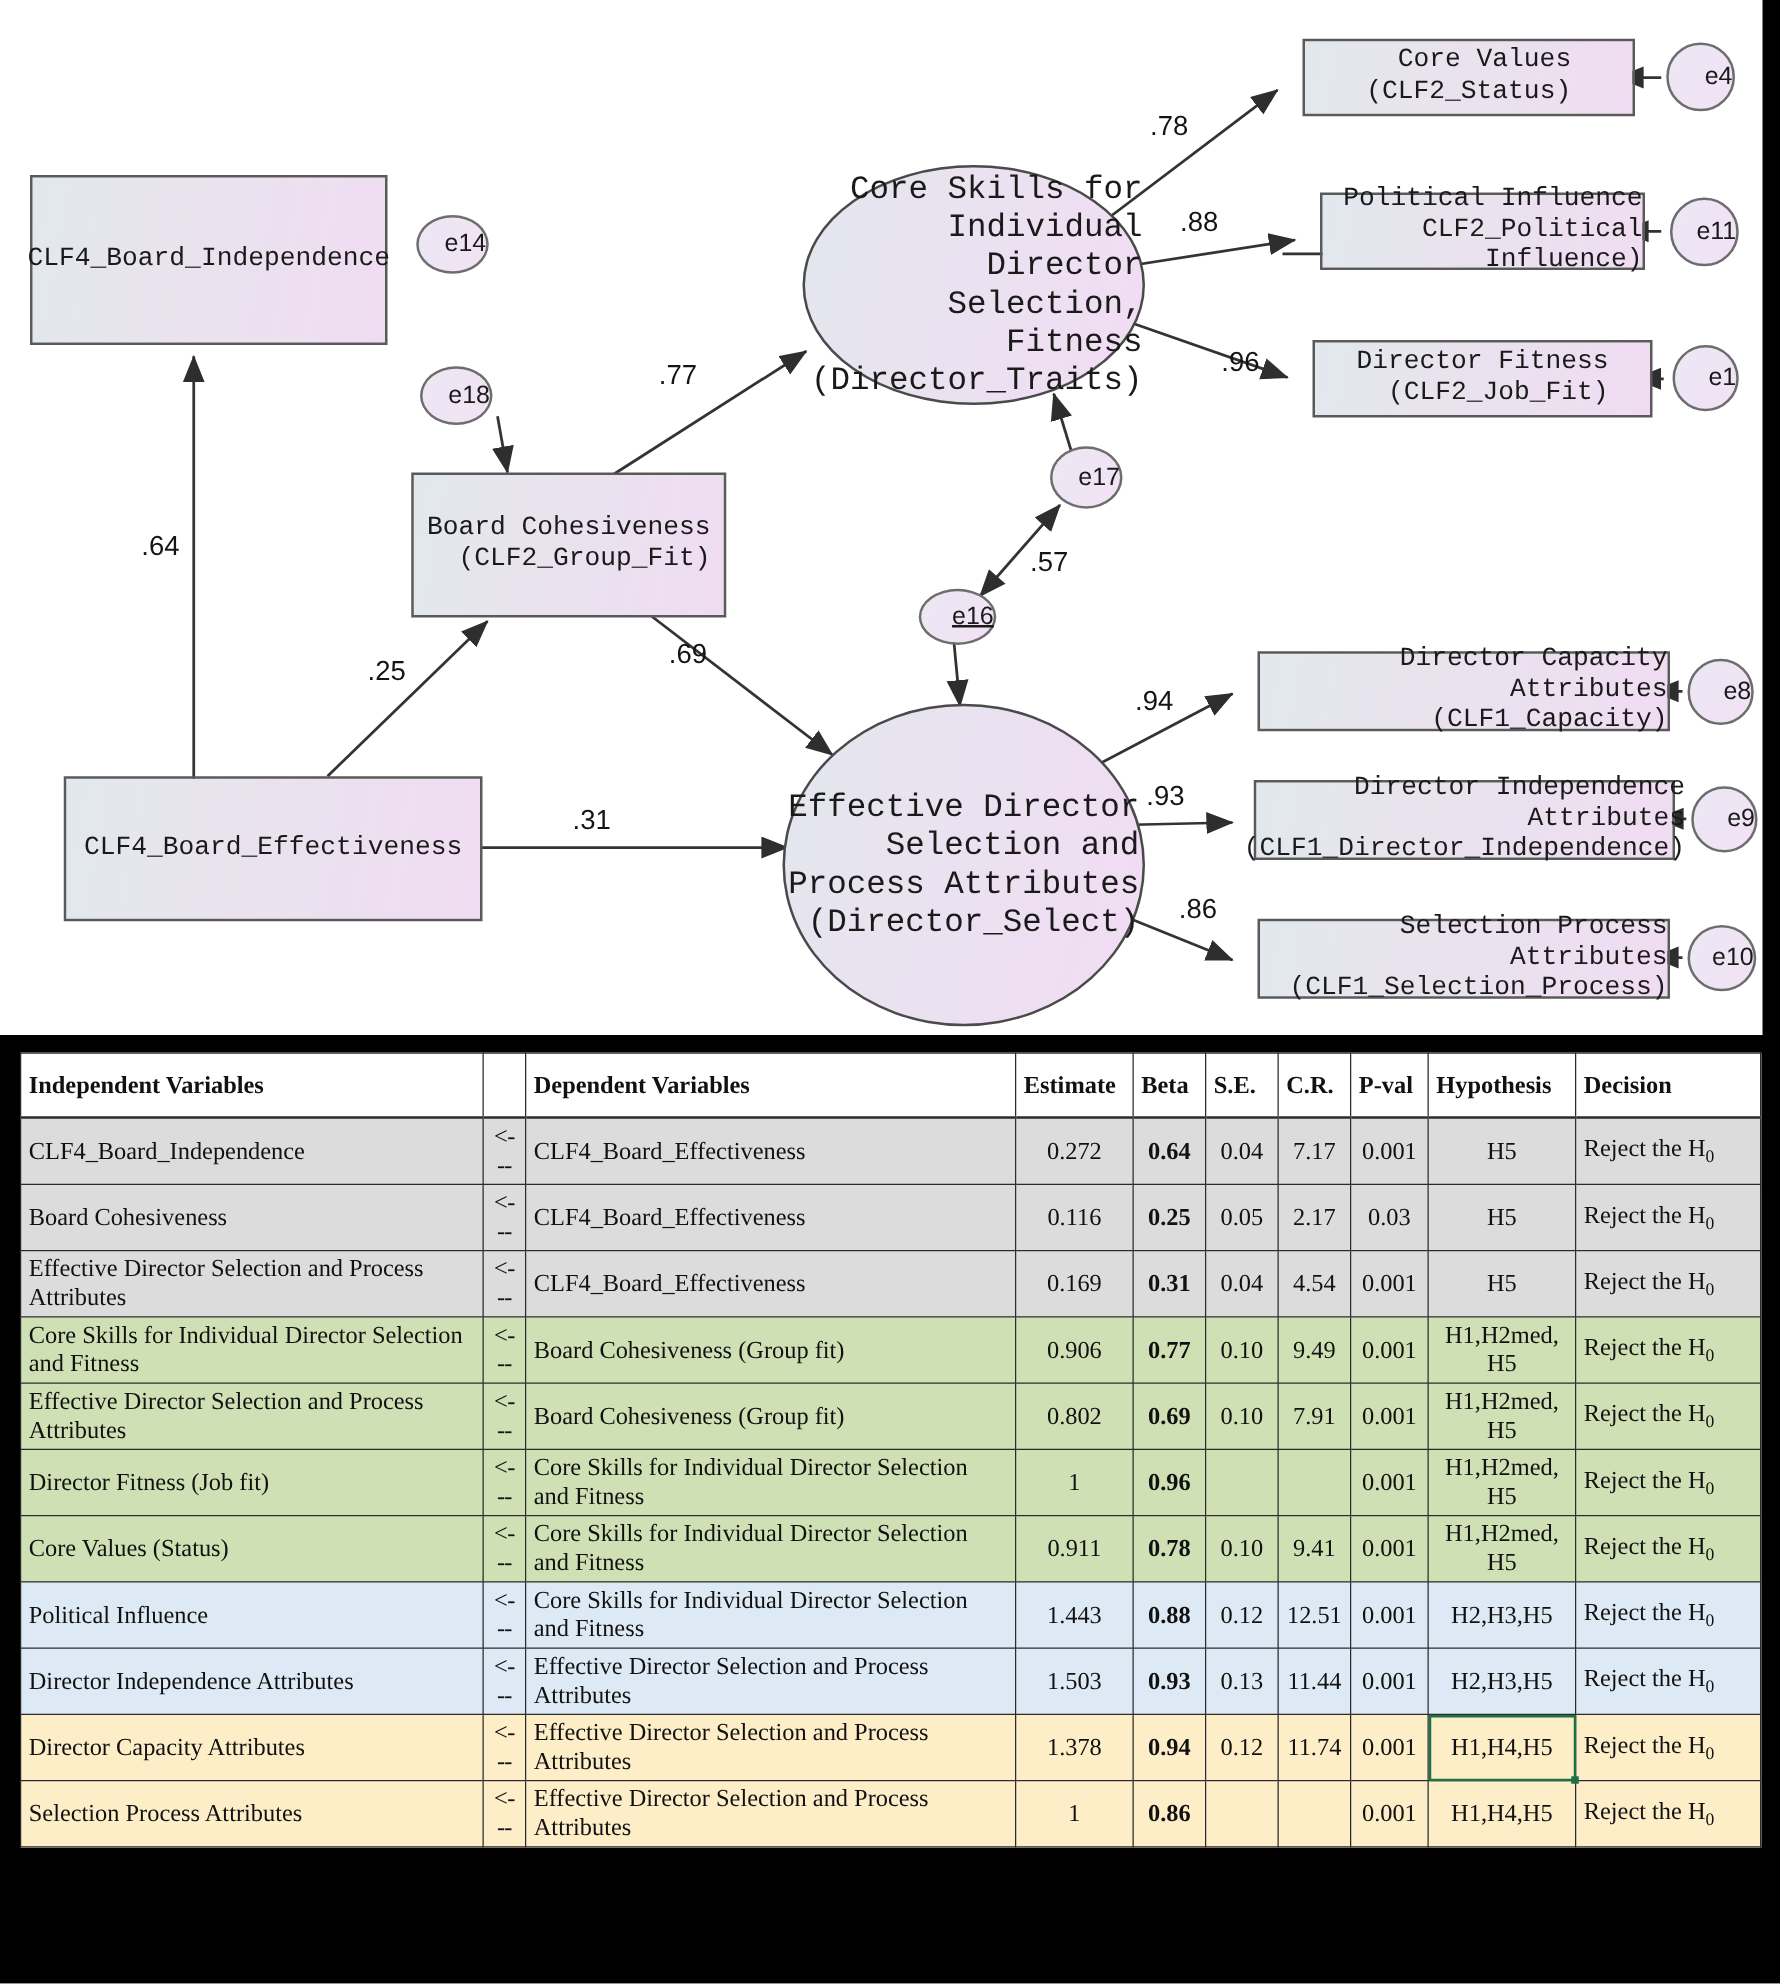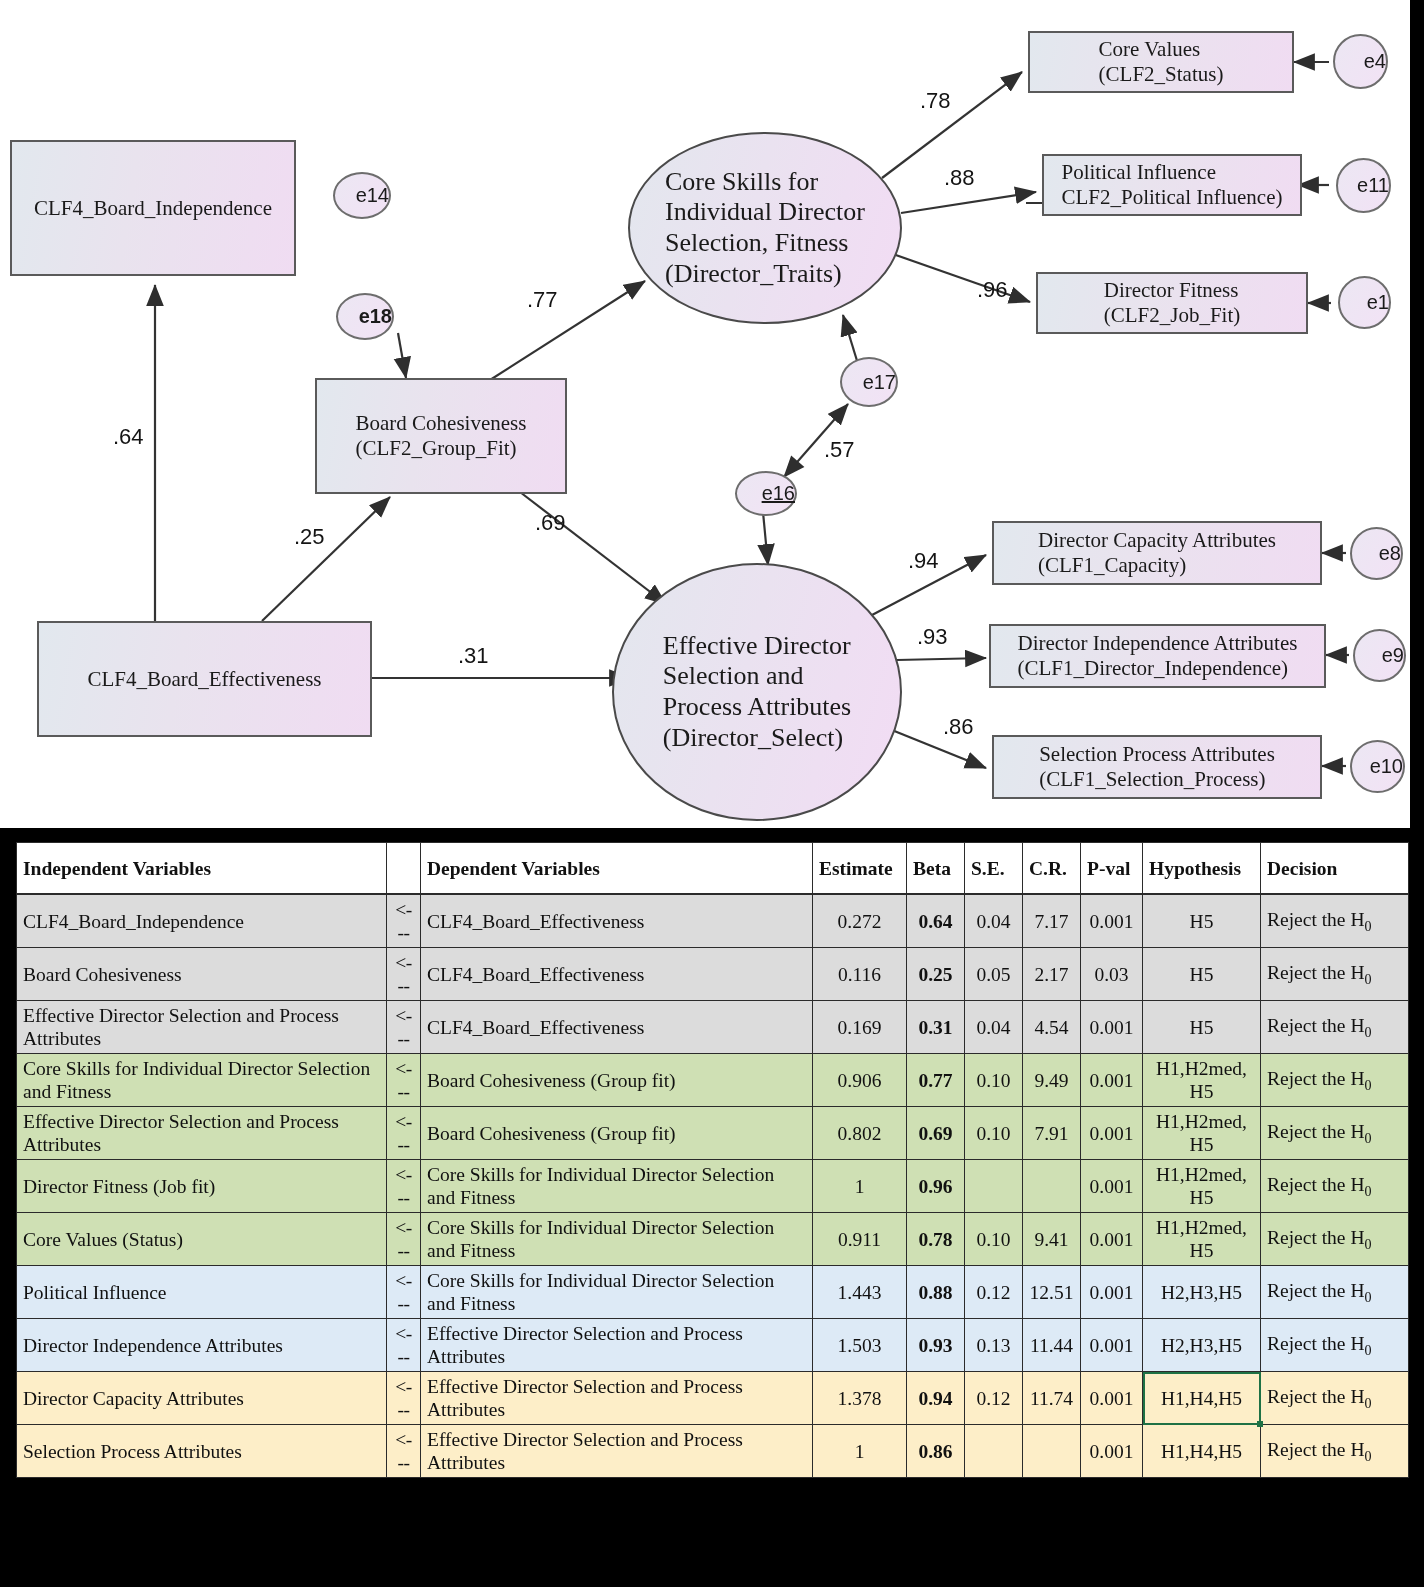--- a/index.html
+++ b/index.html
@@ -27,26 +27,27 @@
     box-sizing: border-box;
   }
   #diagram-svg { position: absolute; left: 0; top: 0; }
 
   .node-rect, .node-ellipse, .node-circle {
     position: absolute;
     box-sizing: border-box;
     display: flex;
     align-items: center;
     justify-content: center;
-    text-align: left;
+    text-align: right;
     color: #1a1a1a;
-    font-family: Liberation Serif, serif;
+    font-family: Liberation Mono, monospace;
     line-height: 1.18;
     z-index: 3;
     white-space: pre-line;
+    margin-left: 14px;
   }
   .node-rect {
     border: 2px solid #5a5a5a;
     background: linear-gradient(100deg, #e2e8ee 0%, #e9e3ee 42%, #f0dcf2 100%);
     font-size: 21px;
   }
   .node-ellipse {
     border: 2px solid #4a4a4a;
     background: linear-gradient(105deg, #e3e7ee 0%, #eae2f0 45%, #f2dcf4 100%);
     font-size: 26px;
@@ -262,21 +263,21 @@
 
     <div class="err" style="left:1333px; top:34px; width:55px; height:55px;">
       <span>e4</span>
     </div>
     <div class="err" style="left:1336px; top:158px; width:55px; height:55px;">
       <span>e11</span>
     </div>
     <div class="err" style="left:1338px; top:276px; width:53px; height:53px;">
       <span>e1</span>
     </div>
-    <div class="err" style="left:336px; top:293px; width:58px; height:47px;font-weight:bold;">
+    <div class="err" style="left:336px; top:293px; width:58px; height:47px;">
       <span>e18</span>
     </div>
     <div class="err" style="left:333px; top:172px; width:58px; height:47px;">
       <span>e14</span>
     </div>
     <div class="err" style="left:840px; top:357px; width:58px; height:50px;">
       <span>e17</span>
     </div>
     <div class="err" style="left:735px; top:471px; width:62px; height:45px;text-decoration:underline;">
       <span>e16</span>

